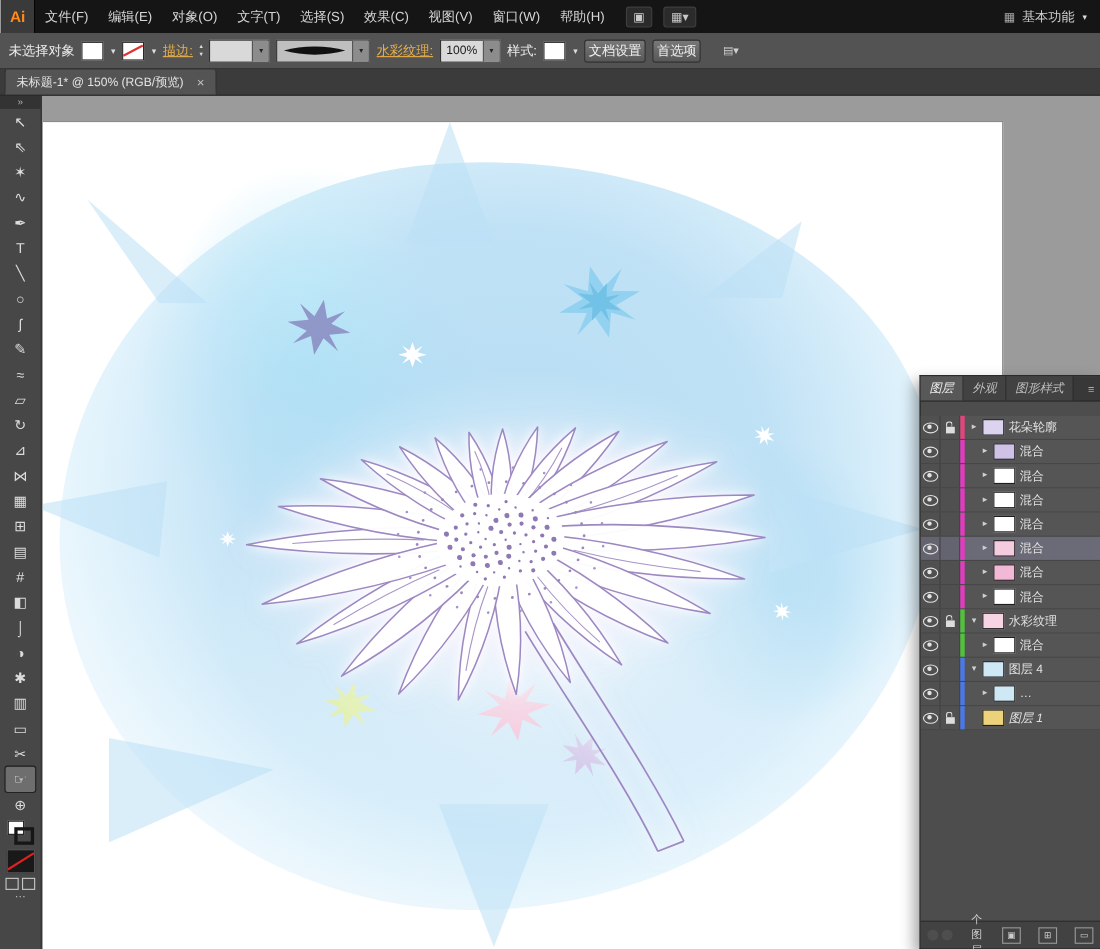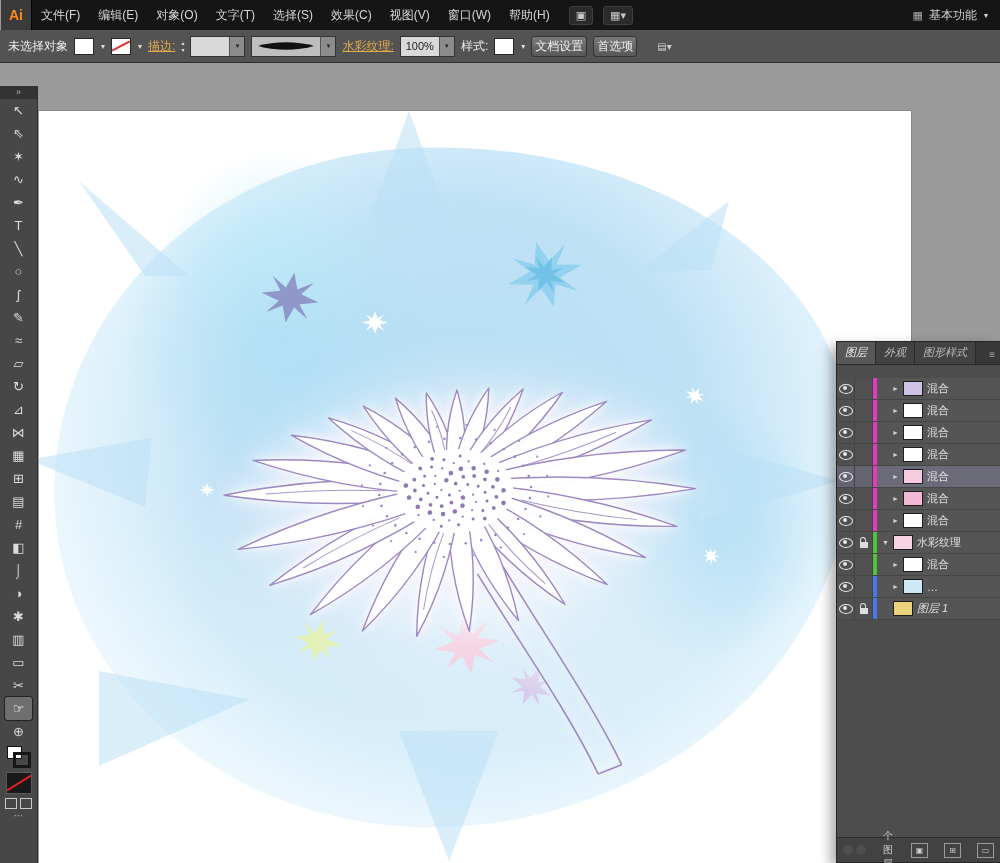--- a/index.html
+++ b/index.html
@@ -178,20 +178,26 @@
       <span class="cbtn">▾</span>
     </div>
     <span class="cb-label">样式:</span>
     <span class="swatch"></span>
     <span class="caret">▾</span>
     <button class="cb-btn">文档设置</button>
     <button class="cb-btn">首选项</button>
     <span class="cb-menu">▤▾</span>
   </div>
 
+  <div class="tabbar">
+    <div class="doc-tab">
+      <span>未标题-1* @ 150% (RGB/预览)</span>
+      <span class="close">×</span>
+    </div>
+  </div>
 
   <div class="main">
 
     <div class="toolbar">
       <div class="tb-collapse">»</div>
       <div id="tool-list">
           <div class="tool">↖</div>
           <div class="tool">⇖</div>
           <div class="tool">✶</div>
           <div class="tool">∿</div>
@@ -425,20 +431,32 @@
         <span class="lp-tab active">图层</span>
         <span class="lp-tab">外观</span>
         <span class="lp-tab">图形样式</span>
         <span class="lp-menu">≡</span>
       </div>
       <div class="lp-rows" id="lp-rows">
           <div class="lrow">
             <span class="cell">
               <span class="eyeicon"></span>
             </span>
+            <span class="cell">
+              <span class="lockicon"></span>
+            </span>
+            <span class="bar" style="background: rgb(224, 69, 123);"></span>
+            <span class="arrow" style="margin-left: 2px;">►</span>
+            <span class="thumb" style="background: rgb(220, 212, 238);"></span>
+            <span class="lname">花朵轮廓</span>
+          </div>
+          <div class="lrow">
+            <span class="cell">
+              <span class="eyeicon"></span>
+            </span>
             <span class="cell"></span>
             <span class="bar" style="background: rgb(226, 59, 192);"></span>
             <span class="arrow" style="margin-left: 12px;">►</span>
             <span class="thumb" style="background: rgb(207, 194, 230);"></span>
             <span class="lname">混合</span>
           </div>
           <div class="lrow">
             <span class="cell">
               <span class="eyeicon"></span>
             </span>
@@ -512,20 +530,30 @@
           </div>
           <div class="lrow">
             <span class="cell">
               <span class="eyeicon"></span>
             </span>
             <span class="cell"></span>
             <span class="bar" style="background: rgb(82, 194, 61);"></span>
             <span class="arrow" style="margin-left: 12px;">►</span>
             <span class="thumb" style="background: rgb(255, 255, 255);"></span>
             <span class="lname">混合</span>
+          </div>
+          <div class="lrow">
+            <span class="cell">
+              <span class="eyeicon"></span>
+            </span>
+            <span class="cell"></span>
+            <span class="bar" style="background: rgb(74, 120, 232);"></span>
+            <span class="arrow" style="margin-left: 2px;">▼</span>
+            <span class="thumb" style="background: rgb(207, 232, 246);"></span>
+            <span class="lname">图层 4</span>
           </div>
           <div class="lrow">
             <span class="cell">
               <span class="eyeicon"></span>
             </span>
             <span class="cell"></span>
             <span class="bar" style="background: rgb(74, 120, 232);"></span>
             <span class="arrow" style="margin-left: 12px;">►</span>
             <span class="thumb" style="background: rgb(207, 232, 246);"></span>
             <span class="lname">…</span>

